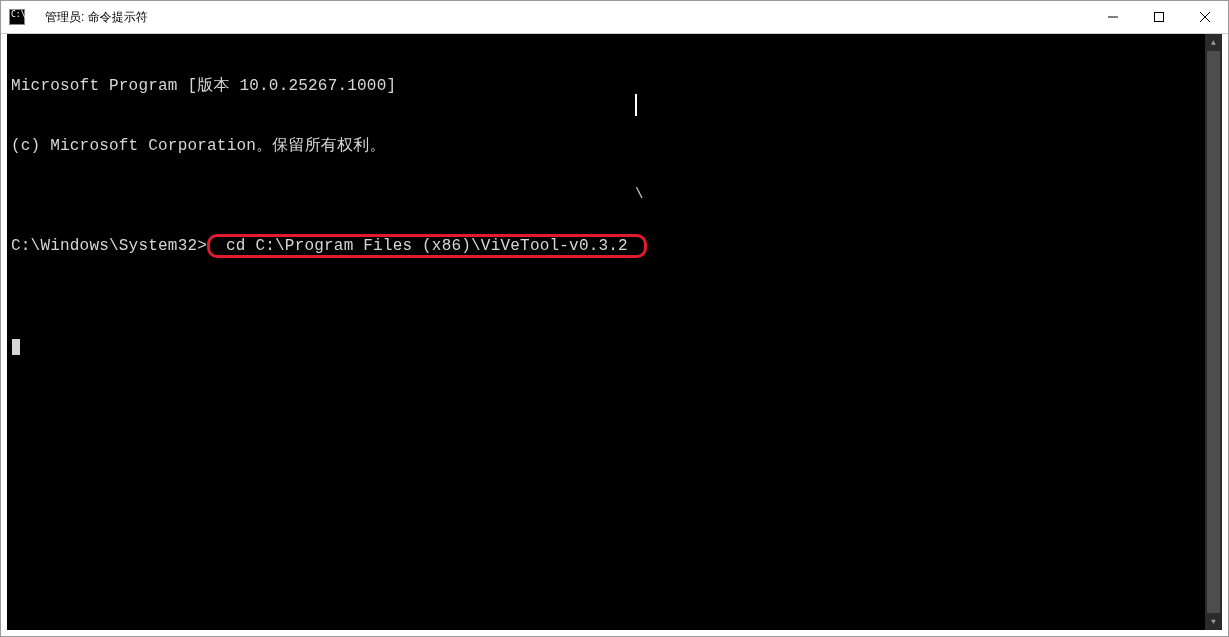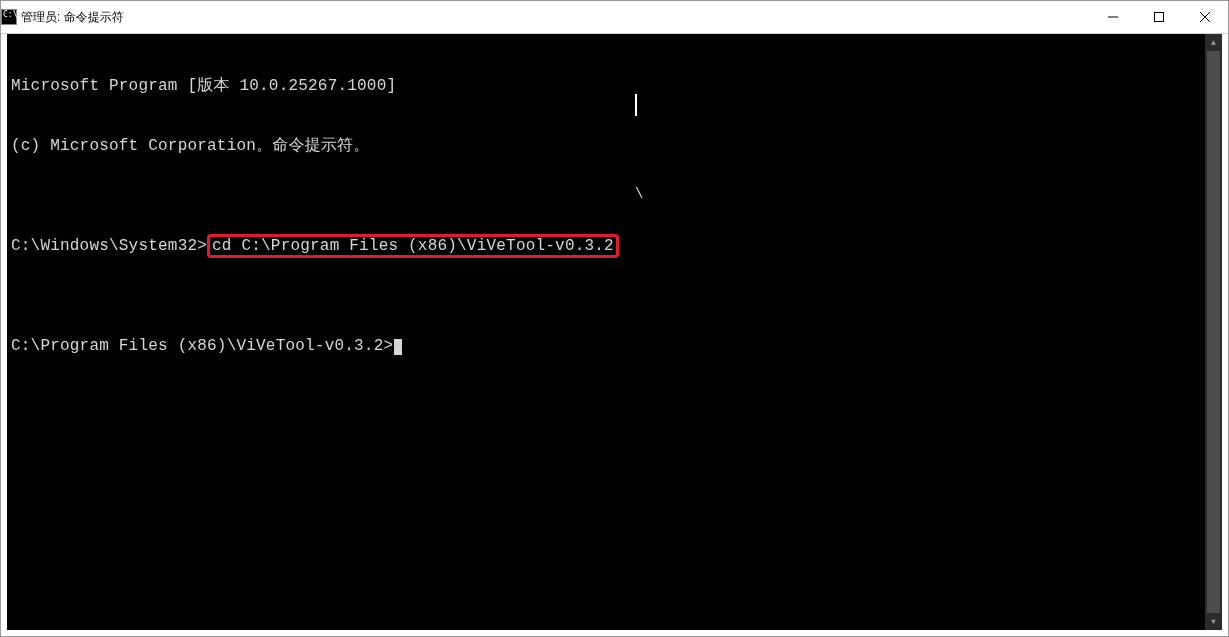--- a/index.html
+++ b/index.html
@@ -23,21 +23,22 @@
   .titlebar {
     height: 32px;
     background: #ffffff;
     display: flex;
     align-items: center;
     border-bottom: 1px solid #d0d0d0;
   }
   .titlebar-left {
     display: flex;
     align-items: center;
-    gap: 4px;
+    gap: 20px;
+    padding-left: 8px;
     flex: 1;
     min-width: 0;
   }
   .cmd-icon {
     width: 16px;
     height: 16px;
     background: #000;
     border: 1px solid #888;
     box-sizing: border-box;
     position: relative;
@@ -86,22 +87,22 @@
     position: relative;
     white-space: pre;
     overflow: hidden;
     margin: 0 6px 6px 6px;
   }
   .line {
     white-space: pre;
   }
   .highlight-box {
     border: 3px solid #e11b2c;
-    border-radius: 4px;
-    padding: 0 2px;
+    border-radius: 10px;
+    padding: 0 16px;
     display: inline-block;
     line-height: 18px;
     margin-top: -2px;
     margin-bottom: -2px;
   }
   .cursor {
     display: inline-block;
     width: 8px;
     height: 16px;
     background: #d6d6d6;
@@ -179,25 +180,25 @@
         <svg viewBox="0 0 10 10">
             <line x1="0" y1="0" x2="10" y2="10" stroke="currentColor" stroke-width="1"></line>
             <line x1="10" y1="0" x2="0" y2="10" stroke="currentColor" stroke-width="1"></line>
           </svg>
       </div>
     </div>
   </div>
 
   <div class="terminal">
     <div class="line">Microsoft Program [版本 10.0.25267.1000]</div>
-    <div class="line">(c) Microsoft Corporation。命令提示符。</div>
+    <div class="line">(c) Microsoft Corporation。保留所有权利。</div>
     <div class="line"></div>
     <div class="line"><span>C:\Windows\System32&gt;</span><span class="highlight-box">cd C:\Program Files (x86)\ViVeTool-v0.3.2</span></div>
     <div class="line"></div>
-    <div class="line"><span>C:\Program Files (x86)\ViVeTool-v0.3.2&gt;</span><span class="cursor"></span></div>
+    <div class="line"><span class="cursor"></span></div>
 
     <div class="floating-caret"></div>
     <div class="stray-mark">\</div>
 
     <div class="scrollbar">
       <div class="sb-btn">▲</div>
       <div class="sb-track">
         <div class="sb-thumb"></div>
       </div>
       <div class="sb-btn">▼</div>

